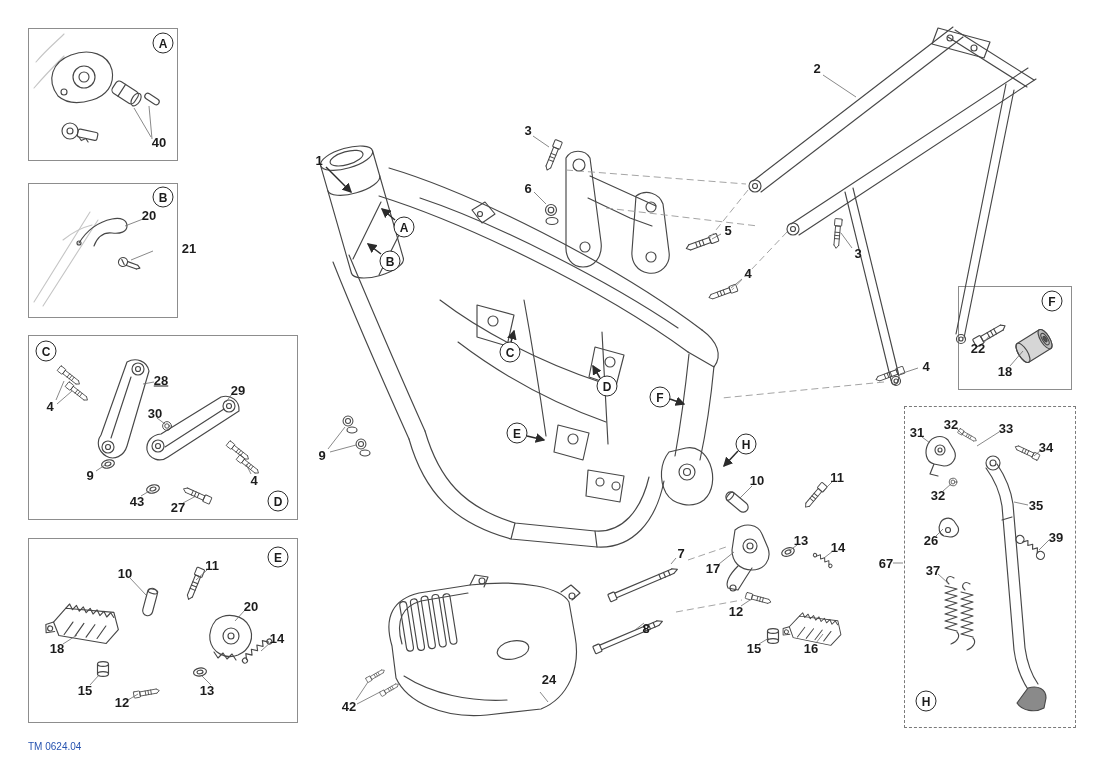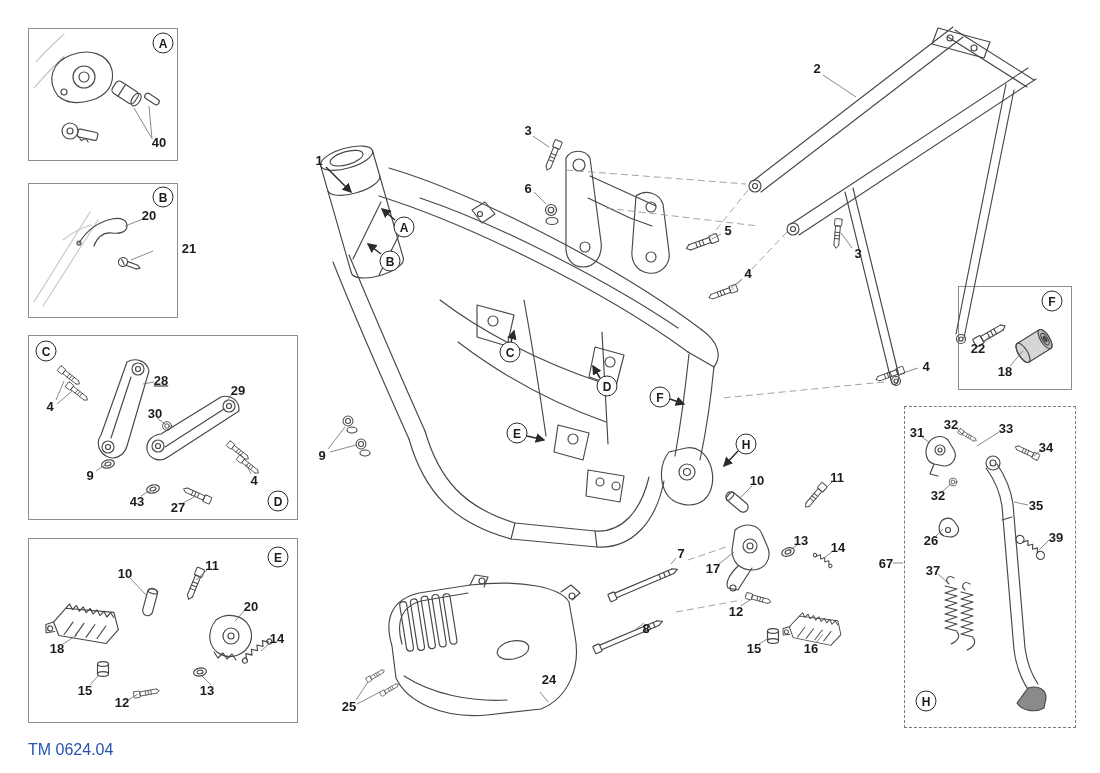--- a/index.html
+++ b/index.html
@@ -11,21 +11,21 @@
   .ln  { stroke:#474747; stroke-width:1.15; fill:none; stroke-linecap:round; stroke-linejoin:round; }
   .ldr { stroke:#6b6b6b; stroke-width:0.8; fill:none; }
   .arr { stroke:#2b2b2b; stroke-width:1.5; fill:none; }
   .dash{ stroke:#9a9a9a; stroke-width:0.9; fill:none; stroke-dasharray:7 4; }
   .ctx { stroke:#c5c5c5; stroke-width:1.1; fill:none; }
   .part-label { position:absolute; transform:translate(-50%,-50%); font-size:13px; font-weight:700; color:#1c1c1c; white-space:nowrap; }
   .letter-circle { position:absolute; transform:translate(-50%,-50%); width:21px; height:21px;
            border:1.4px solid #2a2a2a; border-radius:50%; background:#fff; box-sizing:border-box;
            display:flex; align-items:center; justify-content:center;
            font-size:12px; font-weight:700; color:#1c1c1c; }
-  .doc-code { position:absolute; font-size:16px; color:#2653b0; }
+  .doc-code { position:absolute; font-size:10px; color:#2653b0; }
 </style>
 </head>
 <body>
 
 <div id="stage">
 
   <div id="box-layer">
       <div class="dbox" style="left: 28px; top: 28px; width: 150px; height: 133px;"></div>
       <div class="dbox" style="left: 28px; top: 183px; width: 150px; height: 135px;"></div>
       <div class="dbox" style="left: 28px; top: 335px; width: 270px; height: 185px;"></div>
@@ -432,21 +432,21 @@
       <div class="part-label" style="left: 528px; top: 130px;">3</div>
       <div class="part-label" style="left: 528px; top: 188px;">6</div>
       <div class="part-label" style="left: 728px; top: 230px;">5</div>
       <div class="part-label" style="left: 748px; top: 273px;">4</div>
       <div class="part-label" style="left: 858px; top: 253px;">3</div>
       <div class="part-label" style="left: 926px; top: 366px;">4</div>
       <div class="part-label" style="left: 322px; top: 455px;">9</div>
       <div class="part-label" style="left: 681px; top: 553px;">7</div>
       <div class="part-label" style="left: 646px; top: 628px;">8</div>
       <div class="part-label" style="left: 549px; top: 679px; text-align: center;">24</div>
-      <div class="part-label" style="left: 349px; top: 706px;">25</div>
+      <div class="part-label" style="left: 349px; top: 706px;">42</div>
       <div class="part-label" style="left: 757px; top: 480px;">10</div>
       <div class="part-label" style="left: 837px; top: 477px;">11</div>
       <div class="part-label" style="left: 801px; top: 540px;">13</div>
       <div class="part-label" style="left: 838px; top: 547px;">14</div>
       <div class="part-label" style="left: 713px; top: 568px;">17</div>
       <div class="part-label" style="left: 736px; top: 611px;">12</div>
       <div class="part-label" style="left: 754px; top: 648px;">15</div>
       <div class="part-label" style="left: 811px; top: 648px;">16</div>
       <div class="part-label" style="left: 159px; top: 142px;">40</div>
       <div class="part-label" style="left: 149px; top: 215px;">20</div>

